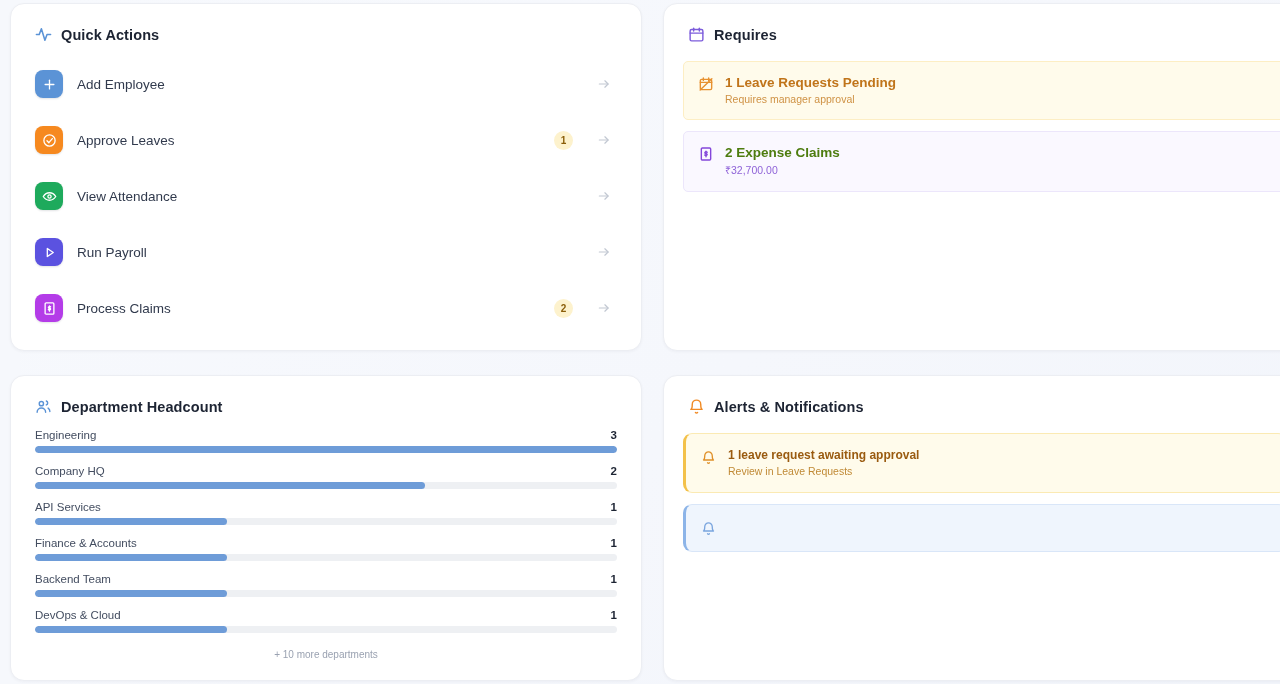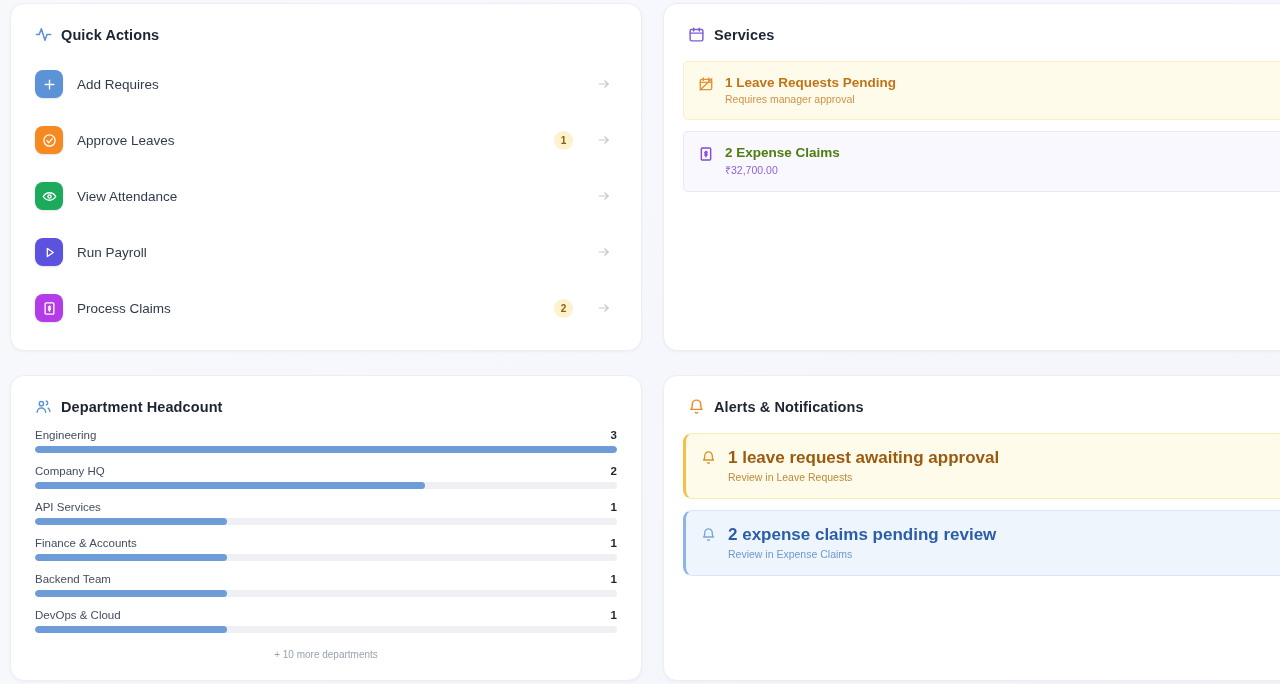--- a/index.html
+++ b/index.html
@@ -104,21 +104,21 @@
   .al-list { padding: 18px 22px 0 19px; display: flex; flex-direction: column; gap: 11px; }
   .al-item {
     display: flex; gap: 12px; align-items: flex-start;
     border-radius: 9px; padding: 14px 14px 15px 15px;
     cursor: pointer;
   }
   .al-item.amber { background: #fffbeb; border: 1px solid #fbeab3; border-left: 3px solid #f3c14a; }
   .al-item.blue  { background: #eff5fd; border: 1px solid #d9e6f8; border-left: 3px solid #8cb4e8; }
   .al-ico { width: 15px; height: 15px; flex: 0 0 auto; margin-top: 2px; }
   .al-ico svg { width: 15px; height: 15px; display: block; }
-  .al-title { font-size: 17px; font-weight: bold; margin-bottom: 3px; }
+  .al-title { font-size: 12px; font-weight: bold; margin-bottom: 3px; }
   .al-sub   { font-size: 10.5px; }
   .al-item.amber .al-title { color: #9a5b10; } .al-item.amber .al-sub { color: #c08a36; }
   .al-item.blue  .al-title { color: #2a5ea8; } .al-item.blue  .al-sub { color: #6d98d3; }
 </style>
 </head>
 <body>
 
 <div class="page">
 
   <section class="card" id="card-quick">
@@ -131,21 +131,21 @@
       <span class="card-title">Quick Actions</span>
     </div>
     <div class="qa-list" id="qa-list">
         <div class="qa-row">
           <span class="qa-ico" style="background:#5b93d6">
             <svg viewBox="0 0 24 24" fill="none" stroke="#ffffff" stroke-width="2.1" stroke-linecap="round" stroke-linejoin="round">
               <line x1="12" y1="5" x2="12" y2="19"></line>
               <line x1="5" y1="12" x2="19" y2="12"></line>
             </svg>
           </span>
-          <span class="qa-label">Add Requires</span>
+          <span class="qa-label">Add Employee</span>
           <span class="qa-arrow">
             <svg viewBox="0 0 24 24" fill="none" stroke="#c2c8d2" stroke-width="2.1" stroke-linecap="round" stroke-linejoin="round">
               <line x1="4" y1="12" x2="19" y2="12"></line>
               <polyline points="13.5 6.5 19 12 13.5 17.5"></polyline>
             </svg>
           </span>
         </div>
         <div class="qa-row">
           <span class="qa-ico" style="background:#f6891f">
             <svg viewBox="0 0 24 24" fill="none" stroke="#ffffff" stroke-width="2.1" stroke-linecap="round" stroke-linejoin="round">
@@ -214,21 +214,21 @@
   <section class="card" id="card-upcoming">
     <div class="card-head">
       <span class="head-icon">
         <svg viewBox="0 0 24 24" fill="none" stroke="#7c5cdb" stroke-width="2" stroke-linecap="round" stroke-linejoin="round">
           <rect x="3" y="5" width="18" height="16" rx="2"></rect>
             <line x1="3" y1="10" x2="21" y2="10"></line>
           <line x1="8" y1="3" x2="8" y2="7"></line>
             <line x1="16" y1="3" x2="16" y2="7"></line>
         </svg>
       </span>
-      <span class="card-title">Services</span>
+      <span class="card-title">Requires</span>
     </div>
     <div class="up-list" id="up-list">
         <div class="up-item amber">
           <span class="up-ico">
             <svg viewBox="0 0 24 24" fill="none" stroke="#e7912f" stroke-width="2.1" stroke-linecap="round" stroke-linejoin="round">
               <rect x="3.5" y="5" width="17" height="15.5" rx="2"></rect>
               <line x1="3.5" y1="9.6" x2="20.5" y2="9.6"></line>
               <line x1="8" y1="3" x2="8" y2="6.6"></line>
               <line x1="16" y1="3" x2="16" y2="6.6"></line>
               <line x1="3.2" y1="21" x2="20.8" y2="4"></line>
@@ -349,21 +349,17 @@
             <span class="al-sub" style="display:block">Review in Leave Requests</span>
           </span>
         </div>
         <div class="al-item blue">
           <span class="al-ico">
             <svg viewBox="0 0 24 24" fill="none" stroke="#7aa5de" stroke-width="2.1" stroke-linecap="round" stroke-linejoin="round">
               <path d="M18 9a6 6 0 1 0-12 0c0 6-2 7-2 7h16s-2-1-2-7"></path>
               <path d="M10.5 20.5a2 2 0 0 0 3 0"></path>
             </svg>
           </span>
-          <span style="flex:1 1 auto">
-            <span class="al-title" style="display:block">2 expense claims pending review</span>
-            <span class="al-sub" style="display:block">Review in Expense Claims</span>
-          </span>
         </div>
       </div>
   </section>
 
 </div>
 
 </body></html>

